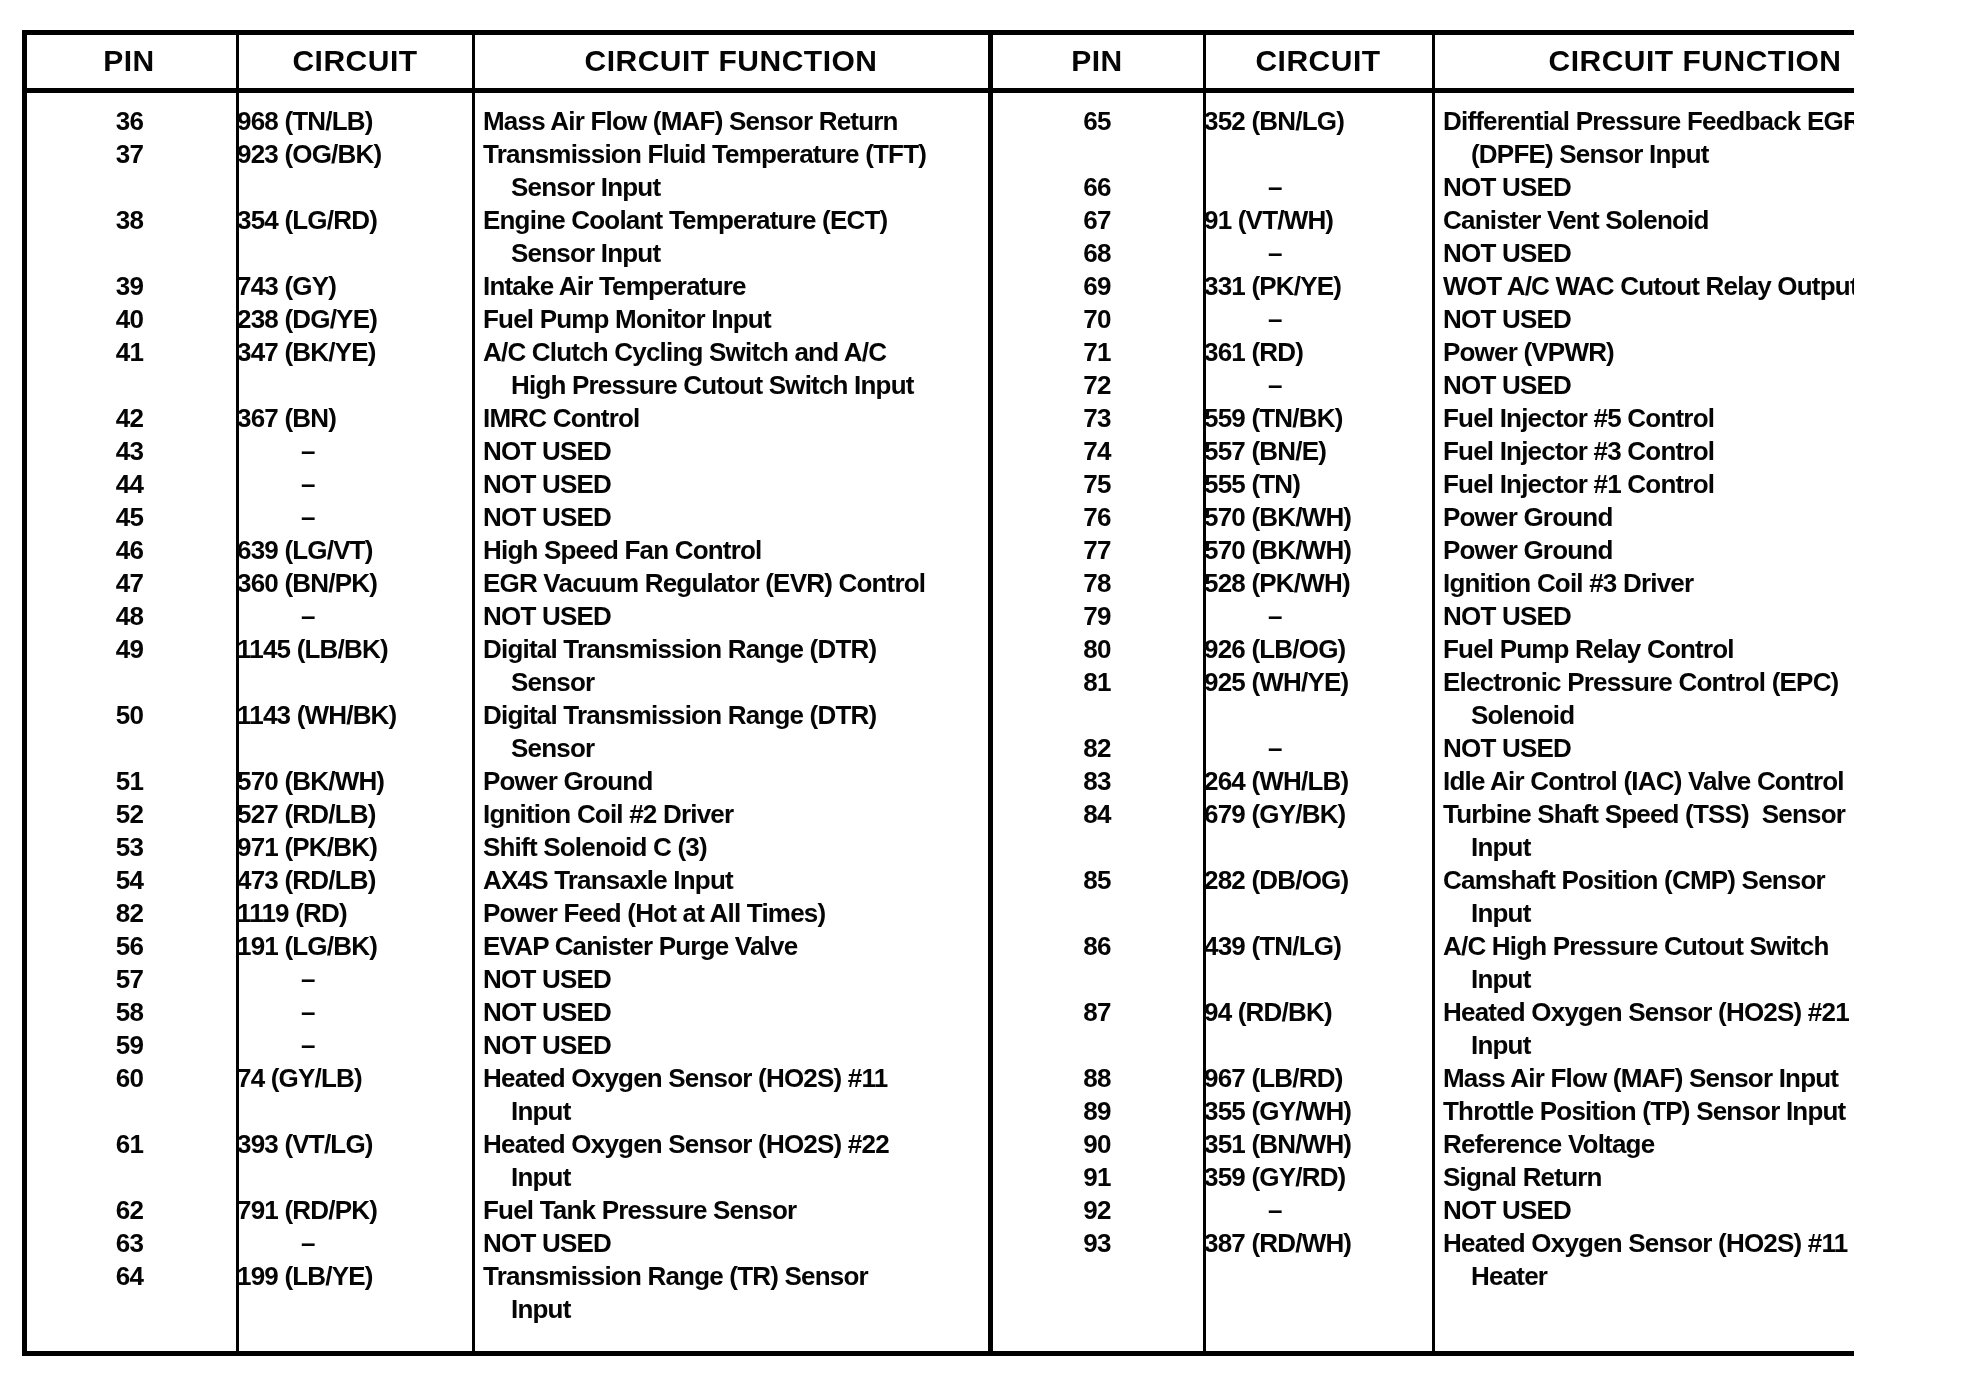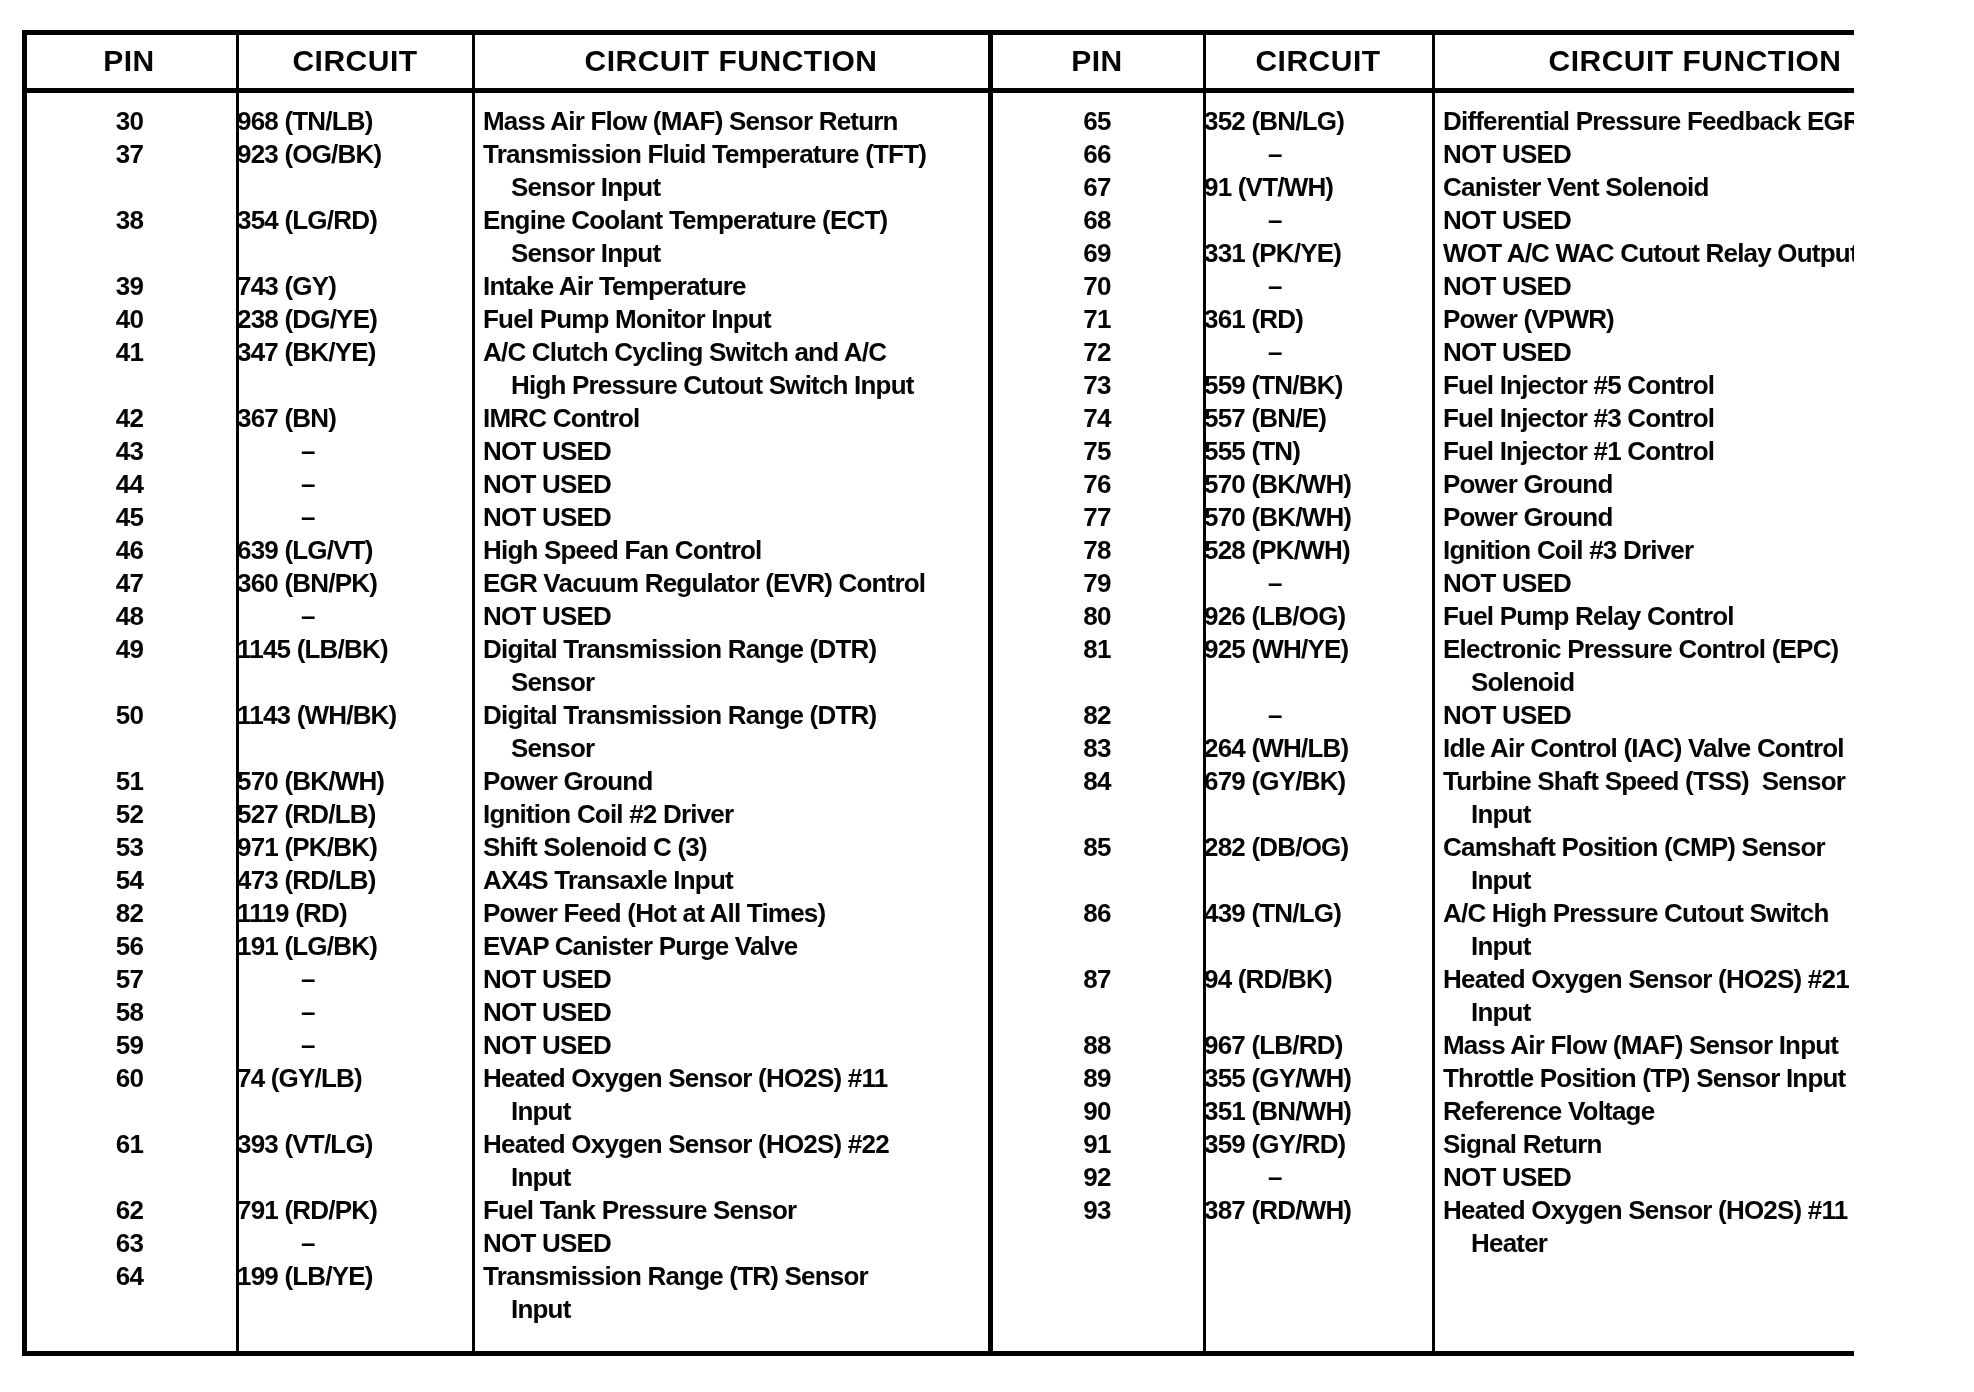--- a/index.html
+++ b/index.html
@@ -105,21 +105,21 @@
 
   <div class="hcell h1">PIN</div>
   <div class="hcell h2">CIRCUIT</div>
   <div class="hcell h3">CIRCUIT FUNCTION</div>
   <div class="hcell h4">PIN</div>
   <div class="hcell h5">CIRCUIT</div>
   <div class="hcell h6">CIRCUIT FUNCTION</div>
 
   <div class="tbody left">
       <div class="trow">
-        <div class="cell pin">30</div>
+        <div class="cell pin">36</div>
         <div class="cell circuit">968 (TN/LB)</div>
         <div class="cell function"><div class="fline">Mass Air Flow (MAF) Sensor Return</div></div>
       </div>
       <div class="trow">
         <div class="cell pin">37</div>
         <div class="cell circuit">923 (OG/BK)</div>
         <div class="cell function"><div class="fline">Transmission Fluid Temperature (TFT)</div><div class="fline cont">Sensor Input</div></div>
       </div>
       <div class="trow">
         <div class="cell pin">38</div>
@@ -254,21 +254,21 @@
       <div class="trow">
         <div class="cell pin">64</div>
         <div class="cell circuit">199 (LB/YE)</div>
         <div class="cell function"><div class="fline">Transmission Range (TR) Sensor</div><div class="fline cont">Input</div></div>
       </div>
     </div>
   <div class="tbody right">
       <div class="trow">
         <div class="cell pin">65</div>
         <div class="cell circuit">352 (BN/LG)</div>
-        <div class="cell function"><div class="fline">Differential Pressure Feedback EGR</div></div>
+        <div class="cell function"><div class="fline">Differential Pressure Feedback EGR</div><div class="fline cont">(DPFE) Sensor Input</div></div>
       </div>
       <div class="trow">
         <div class="cell pin">66</div>
         <div class="cell circuit"><span class="dash">–</span></div>
         <div class="cell function"><div class="fline">NOT USED</div></div>
       </div>
       <div class="trow">
         <div class="cell pin">67</div>
         <div class="cell circuit">91 (VT/WH)</div>
         <div class="cell function"><div class="fline">Canister Vent Solenoid</div></div>

